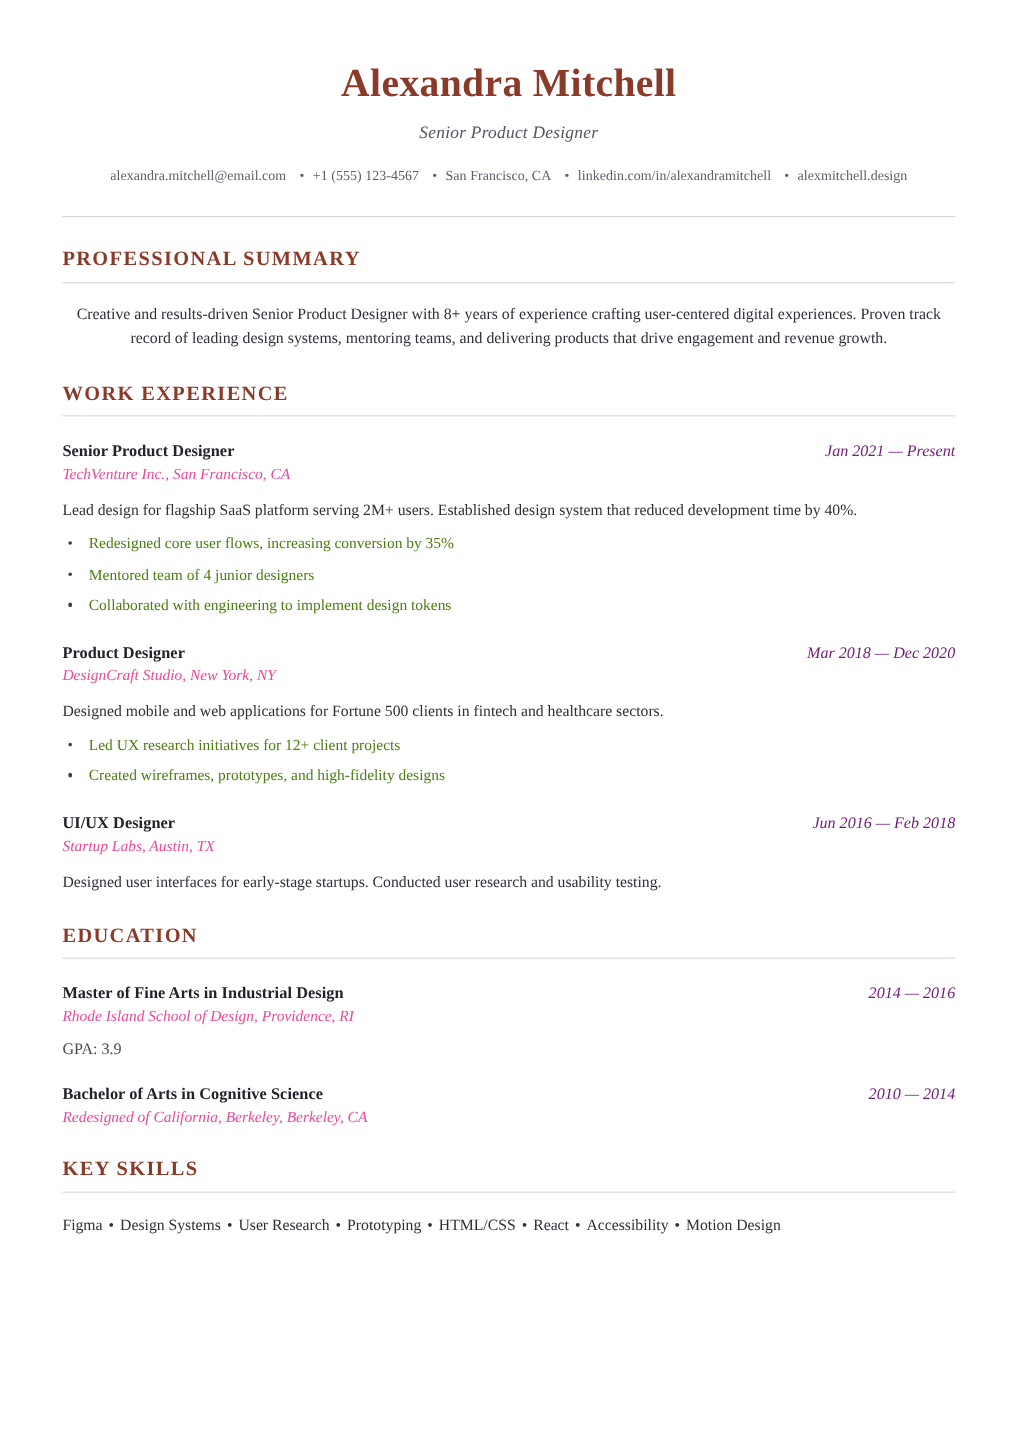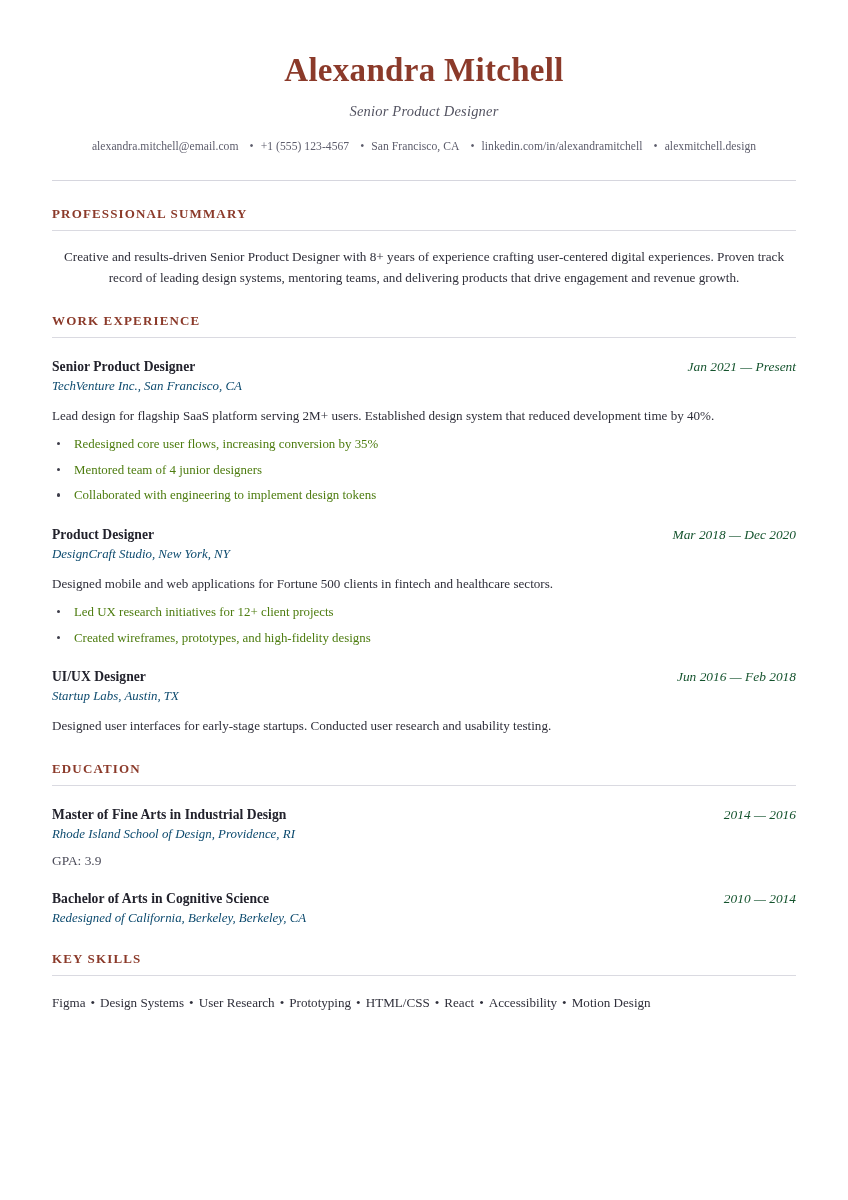--- a/index.html
+++ b/index.html
@@ -62,21 +62,21 @@
 
   .header-rule {
     border: 0;
     border-top: 1px solid #d6d6de;
     margin: 27px 0 0 0;
   }
 
   
   .section { margin-top: 26px; }
   .section-title {
-    font-size: 13px;
+    font-size: 17px;
     font-weight: bold;
     color: #8b3a2a;
     letter-spacing: 1.15px;
     text-transform: uppercase;
     line-height: 1.1;
   }
   .section-rule {
     border: 0;
     border-top: 1px solid #dadae1;
     margin: 9px 0 0 0;
@@ -100,29 +100,29 @@
   }
   .entry-title {
     font-size: 13.6px;
     font-weight: bold;
     color: #22222c;
     letter-spacing: 0.05px;
   }
   .entry-dates {
     font-size: 13.4px;
     font-style: italic;
-    color: #14532d;
+    color: #701a75;
     white-space: nowrap;
     padding-left: 16px;
   }
   .entry-sub {
     margin-top: 4px;
     font-size: 12.9px;
     font-style: italic;
-    color: #0c4a6e;
+    color: #ec4899;
   }
   .entry-desc {
     margin-top: 12px;
     font-size: 13.1px;
     line-height: 1.5;
     color: #2f2f3a;
   }
   .entry-detail {
     margin-top: 11px;
     font-size: 13.4px;

